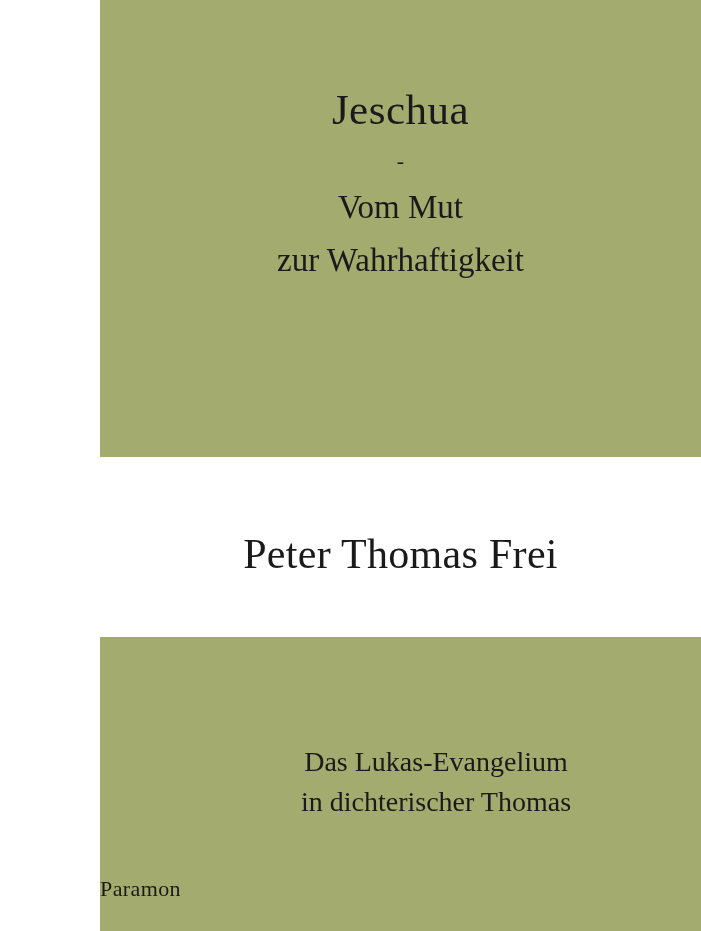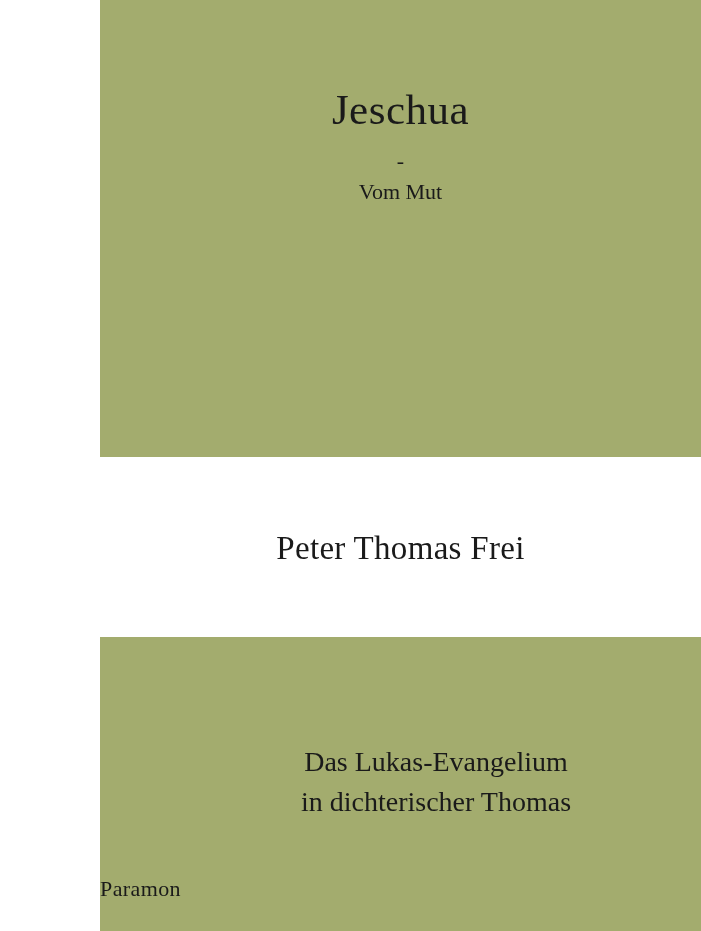--- a/index.html
+++ b/index.html
@@ -54,32 +54,32 @@
     font-size: 43px;
     line-height: 1.18;
     letter-spacing: 0.5px;
   }
   .title-dash {
     font-size: 22px;
     line-height: 1.5;
     margin-top: 8px;
   }
   .title-sub {
-    font-size: 22px;
+    font-size: 33px;
     line-height: 1.38;
-    margin-top: 0;
+    margin-top: 8px;
   }
 
   .author {
     position: absolute;
     left: 100px;
     top: 530px;
     width: 601px;
     text-align: center;
-    font-size: 33px;
+    font-size: 42px;
     color: #1a1a1a;
     letter-spacing: 0.3px;
   }
 
   .subtitle {
     position: absolute;
     left: 100px;
     top: 742px;
     width: 672px;
     text-align: center;
@@ -104,20 +104,21 @@
 
 <div class="cover">
 
   <div class="band band-top"></div>
   <div class="band band-bottom"></div>
 
   <div class="title-block">
     <div class="title-main">Jeschua</div>
     <div class="title-dash">-</div>
     <div class="title-sub">Vom Mut</div>
+    <div class="title-sub">zur Wahrhaftigkeit</div>
   </div>
 
   <div class="author">Peter Thomas Frei</div>
 
   <div class="subtitle">
     <div>Das Lukas-Evangelium</div>
     <div>in dichterischer Thomas</div>
   </div>
 
   <div class="publisher">Paramon</div>

